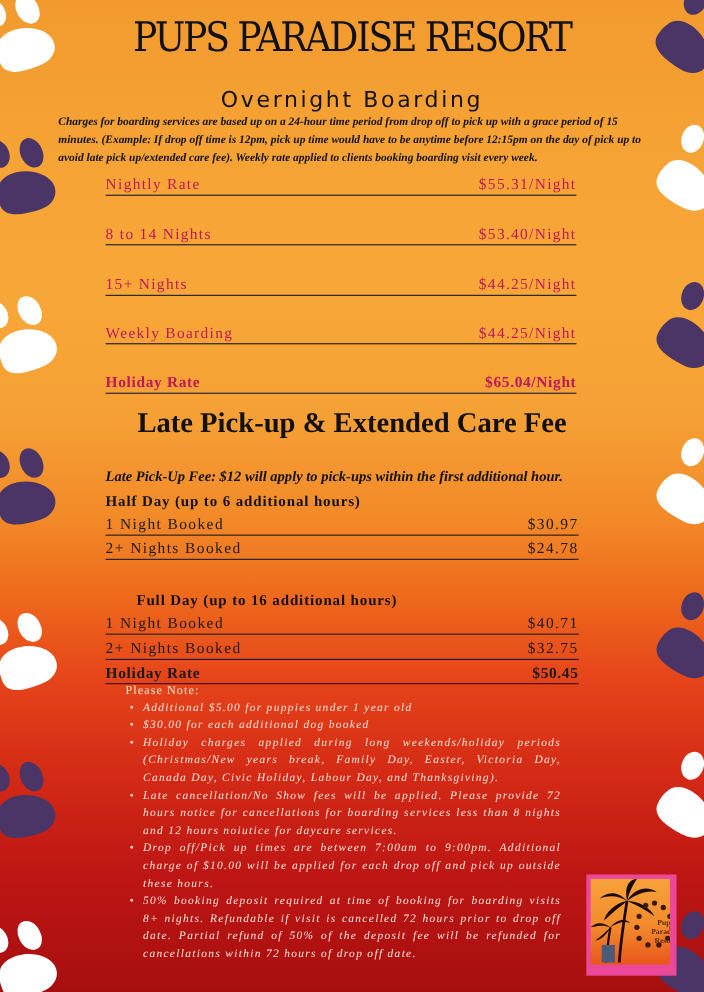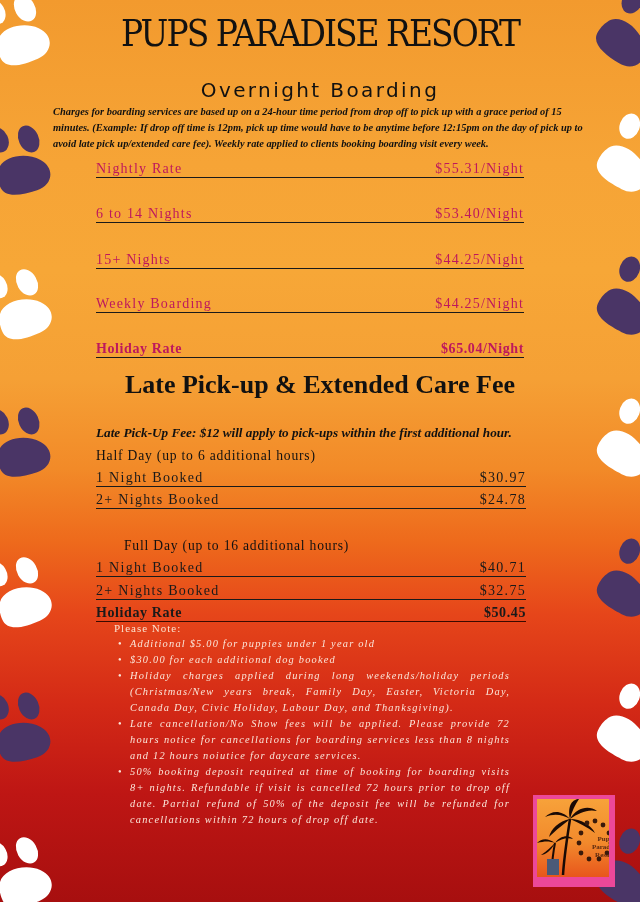--- a/index.html
+++ b/index.html
@@ -40,21 +40,21 @@
 
   .h2 {
     position: absolute; left: 0; right: 0; top: 370px; text-align: center;
     font-weight: bold; font-size: 26px; color: #111;
   }
   .late-fee {
     position: absolute; left: 96px; top: 425px;
     font-style: italic; font-weight: bold; font-size: 13.2px; color: #111;
   }
   .section-head {
-    position: absolute; left: 96px; font-weight: normal; font-size: 13.6px;
+    position: absolute; left: 96px; font-weight: bold; font-size: 13.6px;
     letter-spacing: 0.8px; color: #111; text-align: right;
   }
   .fee-row {
     position: absolute; left: 96px; width: 430px; height: 17px;
     border-bottom: 1.6px solid #1a1a1a;
     display: flex; justify-content: space-between; align-items: center;
     font-size: 14px; letter-spacing: 1.3px; color: #1a1a1a;
   }
   .fee-row.bold { font-weight: bold; letter-spacing: 0.6px; border-bottom-color: #3a0a00; }
   .fee-row span { line-height: 16px; }
@@ -172,21 +172,21 @@
 
 <div class="title">PUPS PARADISE RESORT</div>
 <div class="subtitle">Overnight Boarding</div>
 <div class="intro">Charges for boarding services are based up on a 24-hour time period from drop off to pick up with a grace period of 15 minutes. (Example: If drop off time is 12pm, pick up time would have to be anytime before 12:15pm on the day of pick up to avoid late pick up/extended care fee).  Weekly rate applied to clients booking boarding visit every week.</div>
 
 <div class="rate-row" style="top:159px;">
   <span>Nightly Rate</span>
   <span>$55.31/Night</span>
 </div>
 <div class="rate-row" style="top:204px;">
-  <span>6 to 14 Nights</span>
+  <span>8 to 14 Nights</span>
   <span>$53.40/Night</span>
 </div>
 <div class="rate-row" style="top:250px;">
   <span>15+ Nights</span>
   <span>$44.25/Night</span>
 </div>
 <div class="rate-row" style="top:294px;">
   <span>Weekly Boarding</span>
   <span>$44.25/Night</span>
 </div>
@@ -221,20 +221,21 @@
   <span>Holiday Rate</span>
   <span>$50.45</span>
 </div>
 
 <div class="note-label">Please Note:</div>
 <ul class="notes">
   <li>Additional $5.00 for puppies under 1 year old</li>
   <li>$30.00 for each additional dog booked</li>
   <li>Holiday charges applied during long weekends/holiday periods (Christmas/New years break, Family Day, Easter, Victoria Day, Canada Day, Civic Holiday, Labour Day, and Thanksgiving).</li>
   <li> Late cancellation/No Show fees will be applied. Please provide 72 hours notice for cancellations for boarding services less than 8 nights and 12 hours noiutice for daycare services.</li>
+  <li> Drop off/Pick up times are between 7:00am to 9:00pm. Additional charge of $10.00 will be applied for each drop off and pick up outside these hours.</li>
   <li>50% booking deposit required at time of booking for boarding visits 8+ nights. Refundable if visit is cancelled 72 hours prior to drop off date. Partial refund of 50% of the deposit fee will be refunded for cancellations within 72 hours of drop off date.</li>
 </ul>
 
 <div class="logo">
   <div class="logo-inner">
     <svg width="86" height="78" viewBox="0 0 86 78" style="position:absolute;left:0;top:0;">
       <path d="M26 76 C 27 58, 30 40, 33 20" stroke="#1a0a05" stroke-width="2.5" fill="none"></path>
       <path d="M33 20 C 24 10, 14 12, 8 18 C 18 14, 26 16, 33 20 Z" fill="#1a0a05"></path>
       <path d="M33 20 C 40 8, 52 6, 60 12 C 50 10, 42 14, 33 20 Z" fill="#1a0a05"></path>
       <path d="M33 20 C 30 6, 36 0, 42 0 C 38 6, 35 12, 33 20 Z" fill="#1a0a05"></path>

